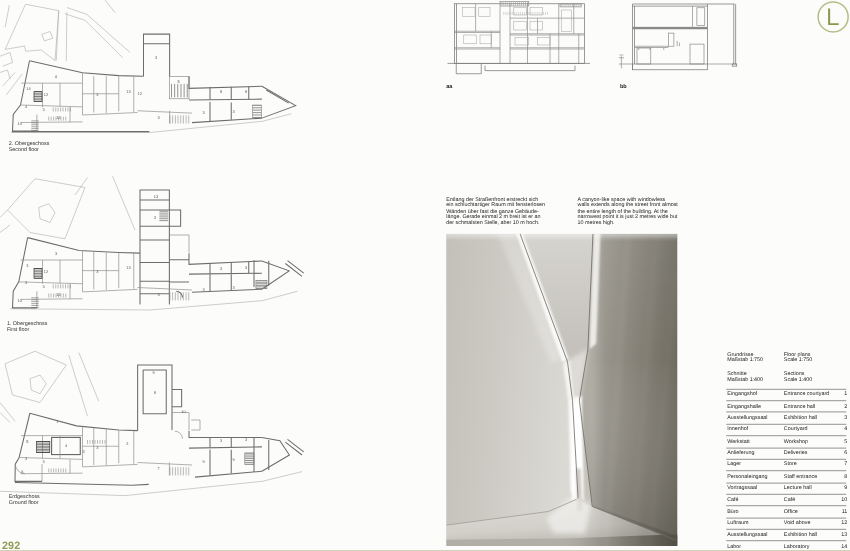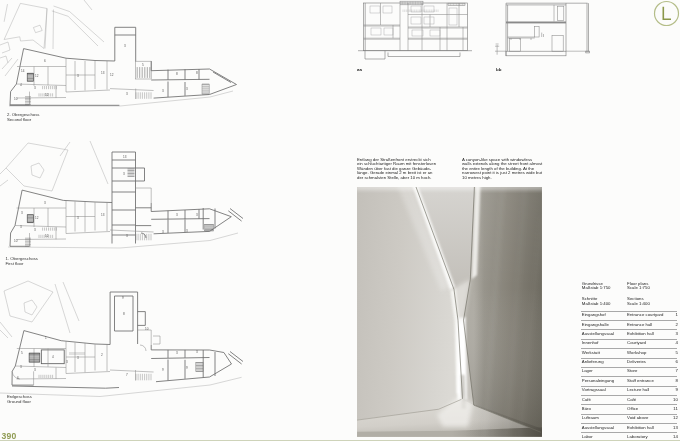--- a/index.html
+++ b/index.html
@@ -695,14 +695,14 @@
 
 <div style="position:absolute;left:580.8px;top:413.7px;width:96.5px;border-top:0.6px solid #a8a8a8;"></div>
 <div style="position:absolute;left:581.8px;top:415.3px;width:96px;font-size:4.3px;color:#1d1d1d;">Luftraum<span style="position:absolute;left:45.3px;">Void above</span><span style="position:absolute;right:0;">12</span></div>
 
 <div style="position:absolute;left:580.8px;top:423.0px;width:96.5px;border-top:0.6px solid #a8a8a8;"></div>
 <div style="position:absolute;left:581.8px;top:424.6px;width:96px;font-size:4.3px;color:#1d1d1d;">Ausstellungssaal<span style="position:absolute;left:45.3px;">Exhibition hall</span><span style="position:absolute;right:0;">13</span></div>
 
 <div style="position:absolute;left:580.8px;top:432.4px;width:96.5px;border-top:0.6px solid #a8a8a8;"></div>
 <div style="position:absolute;left:581.8px;top:434.0px;width:96px;font-size:4.3px;color:#1d1d1d;">Labor<span style="position:absolute;left:45.3px;">Laboratory</span><span style="position:absolute;right:0;">14</span></div>
 
-<div style="position:absolute;left:1.5px;top:431.2px;font-size:8.6px;font-weight:bold;color:#8f9b52;letter-spacing:0.2px;">390</div>
+<div style="position:absolute;left:1.5px;top:431.2px;font-size:8.6px;font-weight:bold;color:#8f9b52;letter-spacing:0.2px;">292</div>
 
 <div style="position:absolute;left:0;top:439.6px;width:680px;height:0.9px;background:#ced3b9;"></div>
 </body></html>

